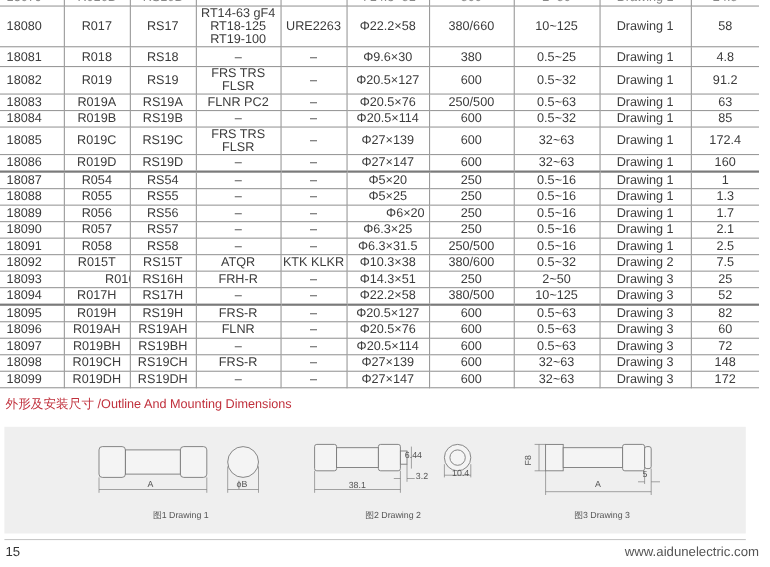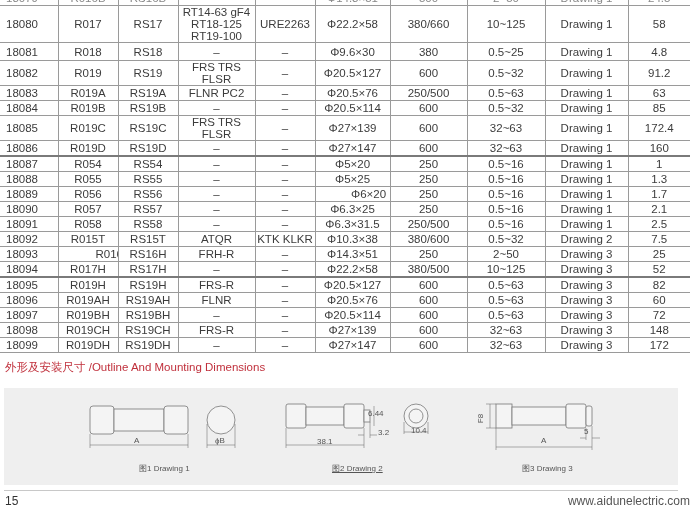--- a/index.html
+++ b/index.html
@@ -345,21 +345,21 @@
       <line x1="92" y1="8" x2="92" y2="28"></line>
       <line x1="122" y1="24" x2="122" y2="36"></line>
         <line x1="146" y1="24" x2="146" y2="36"></line>
       <line x1="122" y1="34" x2="146" y2="34"></line>
     </g>
   </svg>
   <span class="caption" style="left:313px;top:49px;">38.1</span>
   <span class="caption" style="left:364px;top:21px;text-align:right;">6.44</span>
   <span class="caption" style="left:374px;top:40px;">3.2</span>
   <span class="caption" style="left:407px;top:38px;">10.4</span>
-  <span class="caption" style="left:328px;top:75px;text-decoration:underline;">图2 Drawing 2</span>
+  <span class="caption" style="left:328px;top:75px;">图2 Drawing 2</span>
 
   <svg style="position:absolute;left:466px;top:10px;" width="150" height="60" viewBox="0 0 150 60">
     <g fill="#f4f4f4" stroke="#777" stroke-width="0.8">
       <rect x="26" y="6" width="16" height="24"></rect>
       <rect x="42" y="9" width="54" height="18"></rect>
       <rect x="96" y="6" width="20" height="24" rx="2"></rect>
       <rect x="116" y="8" width="6" height="20" rx="2"></rect>
     </g>
     <g stroke="#777" stroke-width="0.6" fill="none">
       <line x1="16" y1="6" x2="26" y2="6"></line>

